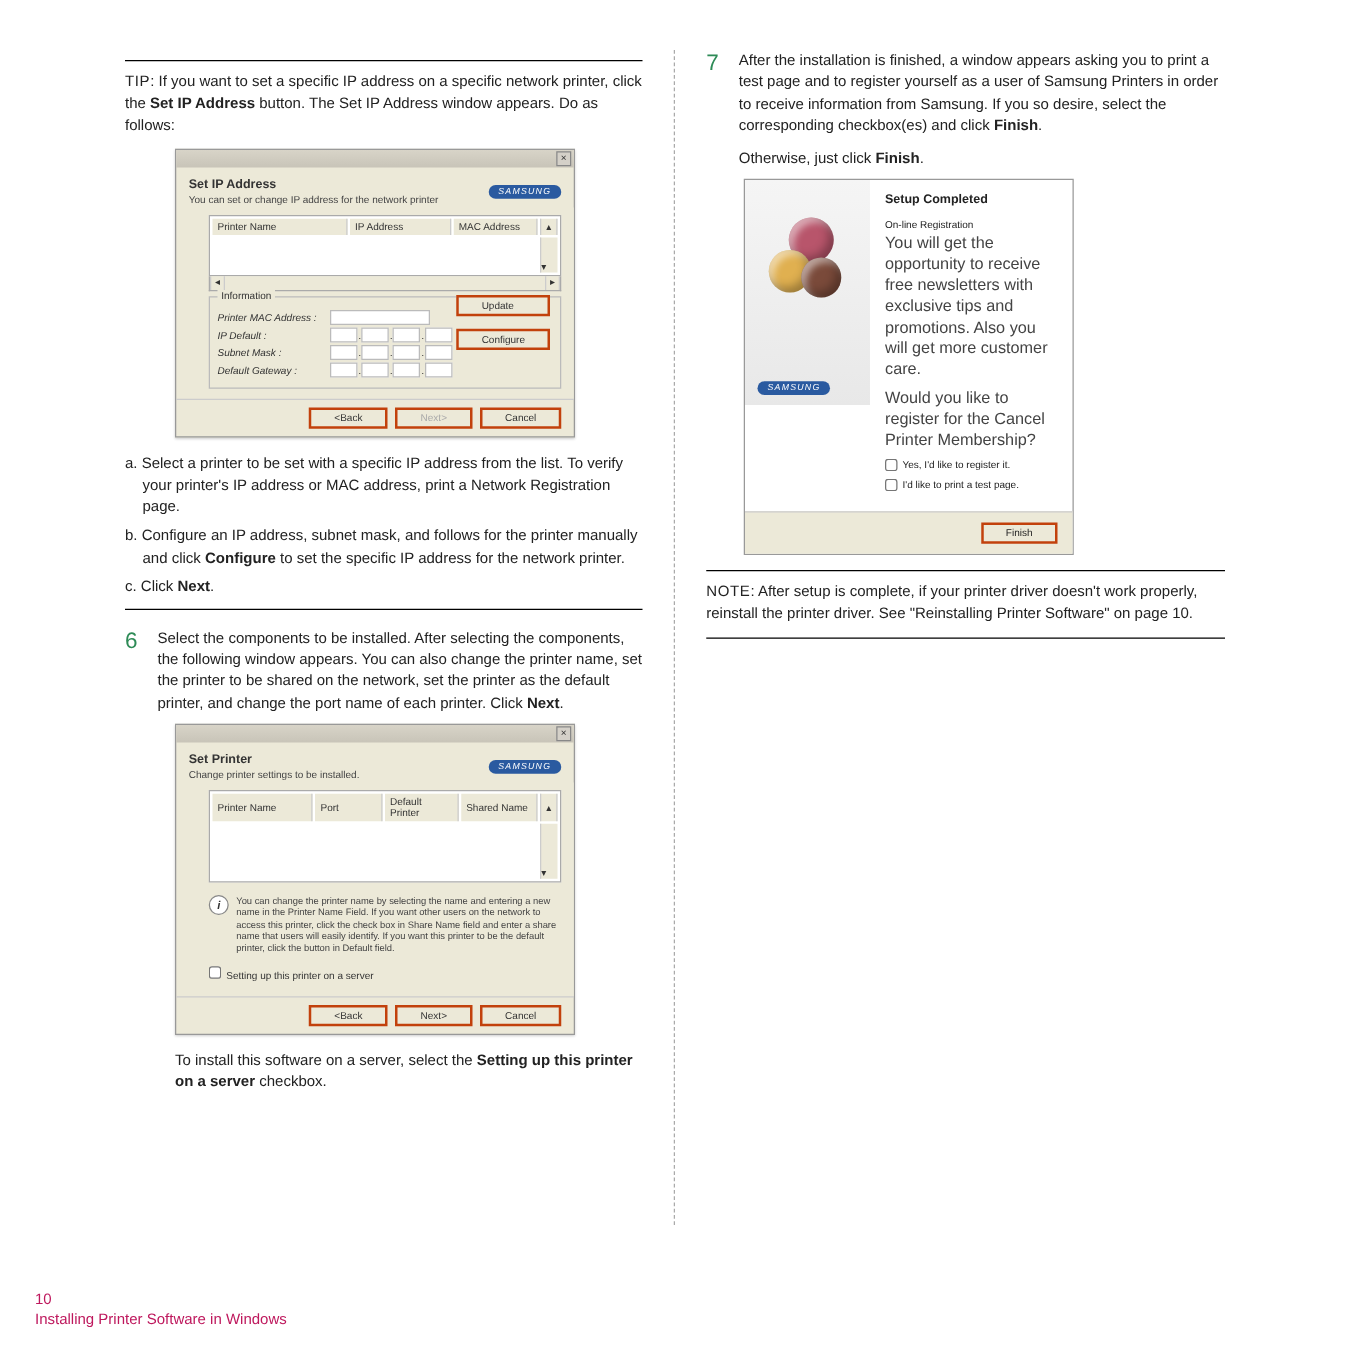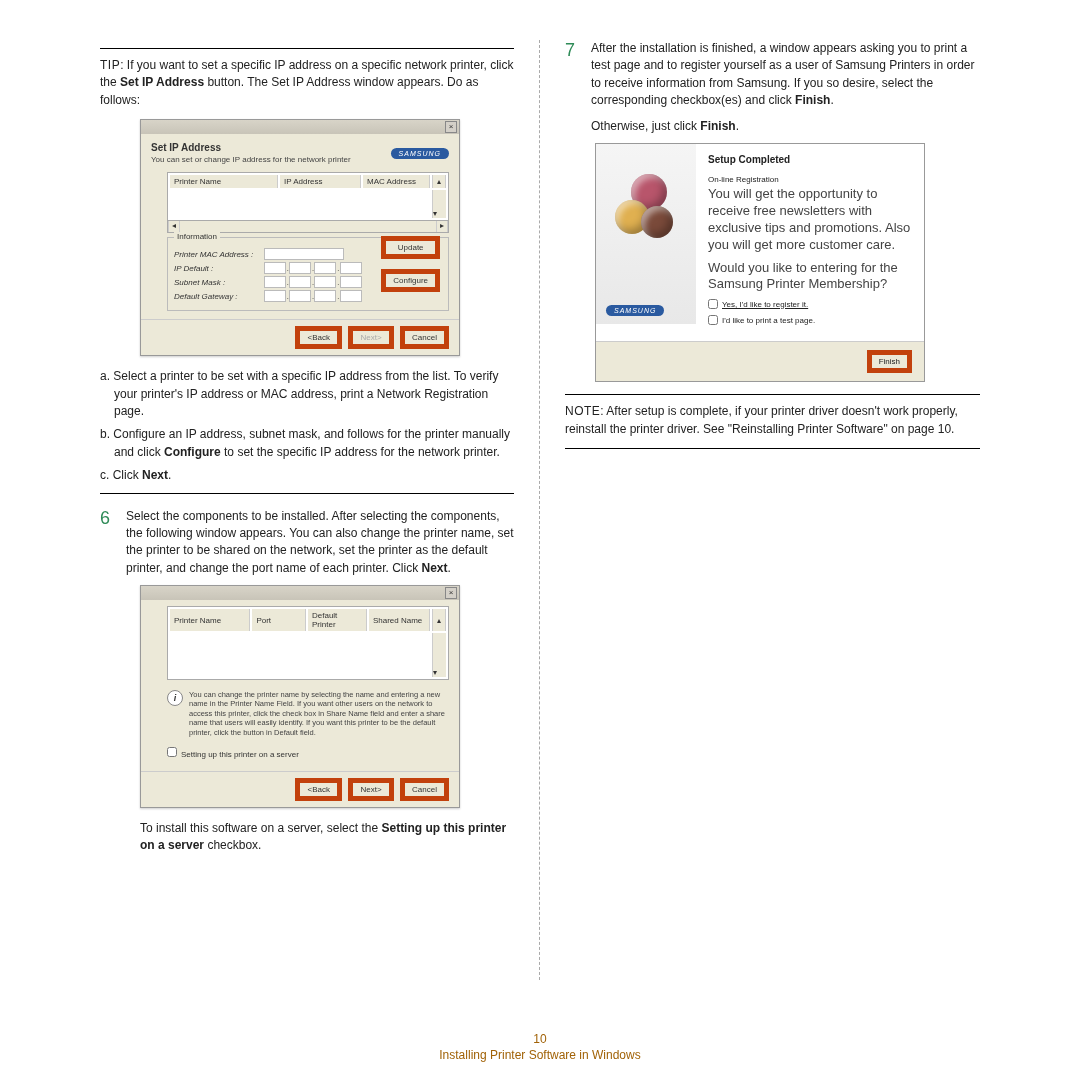--- a/index.html
+++ b/index.html
@@ -20,60 +20,60 @@
   .dlg-header { display:flex; justify-content:space-between; align-items:center; padding:8px 10px 2px 10px; }
   .dlg-header-left { }
   .dlg-title { font-weight: bold; font-size: 10px; }
   .dlg-sub { font-size: 8px; color: #444; margin-top:2px; }
   .samsung-pill { background: #2a5aa0; color: #fff; border-radius: 10px; padding: 2px 8px; font-size: 7px; font-style: italic; letter-spacing: 1px; }
   .dlg-body { background: #ece9d8; padding: 6px 10px 8px 10px; margin-left: 16px; }
   .tbl { border: 1px solid #aaa; background: #fff; width: 100%; font-size: 8px; }
   .tbl th { background: #ece9d8; border-right:1px solid #ccc; padding: 2px 4px; font-weight: normal; text-align:left;}
   .tbl-body { height: 28px; }
   .scroll-right { width:12px; background:#ece9d8; border-left:1px solid #ccc; }
-  .btn { display:inline-block; background:#ece9d8; border:5px solid #c2410c; padding:2px 7px; font-size:8px; min-width:44px; text-align:center; }
+  .btn { display:inline-block; background:#ece9d8; border:2px solid #c2410c; padding:2px 18px; font-size:8px; min-width:44px; text-align:left; }
   .info-rows { margin-top:6px; font-size:8px;font-style:italic; }
   .info-row { display:flex; align-items:center; margin:2px 0;}
   .info-row label { width: 90px; }
   .info-row .ipcell { border:1px solid #bbb; background:#fff; width:22px; height:12px; margin-right:1px; }
   .info-row .ipcell:first-of-type{}
   .dlg-footer { text-align:right; padding:6px 10px; border-top:1px solid #ccc; }
   .dlg-footer .btn { margin-left:4px; }
   .btn.disabled { color:#aaa; }
 
   .step-list { font-size:12px; line-height:1.45; margin: 8px 0 8px 0; }
   .step-list .item { margin-bottom:6px; padding-left:14px; text-indent:-14px; }
 
   .big-step { display:flex; margin: 14px 0 8px 0; }
   .step-num { color:#2e8b57; font-size:18px; font-weight:normal; width:26px; flex-shrink:0; }
   .step-text { font-size:12px; line-height:1.45; }
 
   
   .dialog2 { width: 320px; }
 
   
-  .dialog3 { border:1px solid #999; background:#fff; width:330px; margin:8px 13px 12px 30px; font-size:8px; }
+  .dialog3 { border:1px solid #999; background:#fff; width:264px; margin:8px 13px 12px 30px; font-size:8px; }
   .d3-body { display:flex; }
   .d3-left { width:100px; background:linear-gradient(#f5f5f5,#e8e8e8); padding:10px 6px; position:relative; height:180px;}
   .d3-spheres { position:relative; width:70px; height:90px; margin:20px auto 0 auto;}
   .sph { position:absolute; border-radius:50%; box-shadow: inset -4px -4px 8px rgba(0,0,0,0.3), inset 4px 4px 6px rgba(255,255,255,0.5);}
   .sph1 { width:36px;height:36px;background:#b8556b; left:20px; top:0;}
   .sph2 { width:34px;height:34px;background:#e0b050; left:4px; top:26px;}
   .sph3 { width:32px;height:32px;background:#7a4a3a; left:30px; top:32px;}
   .d3-sam { position:absolute; bottom:8px; left:10px; }
   .d3-right { flex:1; padding:10px 12px; }
   .d3-right h4 { font-size:10px; font-weight:bold; margin-bottom:10px;}
   .d3-right .sec-title { font-size:8px; margin:8px 0 2px 0;}
   .d3-right p { font-size:13px; color:#444; line-height:1.3; margin-bottom:6px;}
   .chk { display:flex; align-items:center; margin:6px 0; font-size:8px;}
   .chk input { margin-right:4px; width:10px; height:10px; }
-  .chk .underline { text-decoration: underline; }
+  .chk .underline { }
   .d3-footer { text-align:right; padding:8px 12px; background:#ece9d8; border-top:1px solid #ccc;}
 
-  .page-footer { position:absolute; bottom:18px; left:0; width:1080px; text-align:center; font-size:12px; color:#a16207; }
+  .page-footer { position:absolute; bottom:18px; left:0; width:1080px; text-align:left; font-size:12px; color:#be185d;padding-left:28px; }
   .page-footer .pn { margin-bottom:2px; }
 
   .fieldset-label { border:1px solid #bbb; padding:4px 6px 6px 6px; margin-top:4px; position:relative;}
   .fieldset-label .legend { position:absolute; top:-6px; left:6px; background:#ece9d8; padding:0 3px; font-size:8px;}
   .right-btn-col { float:right; margin-top:-78px; margin-right:2px;}
   .right-btn-col .btn { display:block; margin:10px 0;}
 
   .info-icon { display:inline-block; width:16px; height:16px; border-radius:50%; background:#fff; border:1px solid #888; text-align:center; line-height:14px; font-style:italic; font-weight:bold; margin-right:6px; flex-shrink:0;}
   .info-flex { display:flex; align-items:flex-start; margin:10px 0 6px 0;}
   .checkbox-row { margin:10px 0 4px 0; font-size:8px;}
@@ -157,20 +157,27 @@
     <hr class="hr-line">
 
     <div class="big-step">
       <div class="step-num">6</div>
       <div class="step-text"><span>Select the components to be installed. After selecting the components, the following window appears. You can also change the printer name, set the printer to be shared on the network, set the printer as the default printer, and change the port name of each printer. Click </span><b>Next</b><span>.</span></div>
     </div>
 
     <div class="dialog dialog2">
       <div class="dlg-titlebar">
         <div class="dlg-close">×</div>
+      </div>
+      <div class="dlg-header">
+        <div class="dlg-header-left">
+          <div class="dlg-title">Set Printer</div>
+          <div class="dlg-sub">Change printer settings to be installed.</div>
+        </div>
+        <div class="samsung-pill">SAMSUNG</div>
       </div>
       <div class="dlg-body">
         <table class="tbl">
           <tbody>
               <tr>
             <th style="width:30%">Printer Name</th>
             <th style="width:20%">Port</th>
             <th style="width:22%">Default Printer</th>
             <th>Shared Name</th>
             <th class="scroll-right">▴</th>
@@ -217,21 +224,21 @@
             <div class="sph sph1"></div>
             <div class="sph sph2"></div>
             <div class="sph sph3"></div>
           </div>
           <div class="d3-sam samsung-pill">SAMSUNG</div>
         </div>
         <div class="d3-right">
           <h4>Setup Completed</h4>
           <div class="sec-title">On-line Registration</div>
           <p>You will get the opportunity to receive free newsletters with exclusive tips and promotions. Also you will get more customer care.</p>
-          <p>Would you like to entering for the Samsung Printer Membership?</p>
+          <p>Would you like to register for the Cancel Printer Membership?</p>
           <div class="chk">
               <input type="checkbox" style="">
               <span class="underline">Yes, I'd like to register it.</span>
             </div>
           <div class="chk">
               <input type="checkbox" style="">
               <span>I'd like to print a test page.</span>
             </div>
         </div>
       </div>

